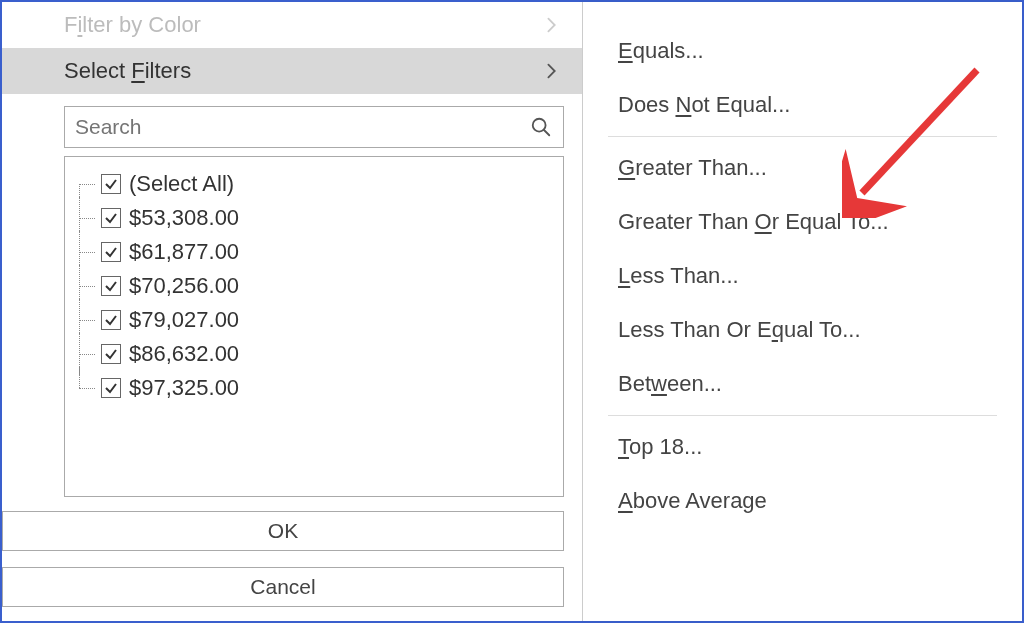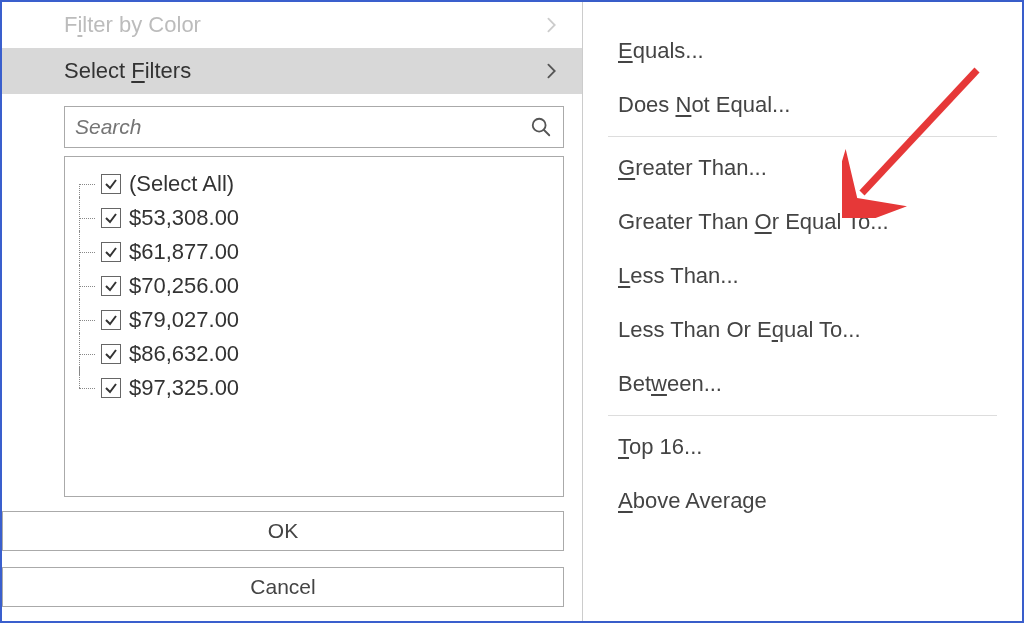--- a/index.html
+++ b/index.html
@@ -65,21 +65,20 @@
       display: flex;
       align-items: center;
       padding: 6px 10px;
       height: 42px;
     }
     .search-input {
       flex: 1;
       border: none;
       outline: none;
       font-size: 21px;
-      font-style: italic;
       color: #888;
       background: transparent;
     }
     .search-icon {
       width: 24px;
       height: 24px;
       display: flex;
       align-items: center;
       justify-content: center;
     }
@@ -322,21 +321,21 @@
       <span></span><span class="underline">L</span><span>ess Than...</span>
     </div>
     <div class="submenu-item">
       <span>Less Than Or E</span><span class="underline">q</span><span>ual To...</span>
     </div>
     <div class="submenu-item">
       <span>Bet</span><span class="underline">w</span><span>een...</span>
     </div>
     <div class="divider"></div>
     <div class="submenu-item">
-      <span></span><span class="underline">T</span><span>op 16...</span>
+      <span></span><span class="underline">T</span><span>op 18...</span>
     </div>
     <div class="submenu-item">
       <span></span><span class="underline">A</span><span>bove Average</span>
     </div>
   </div>
 
   <div class="arrow-overlay">
     <svg width="160" height="160" viewBox="0 0 160 160">
       <defs>
         <marker id="ah" markerWidth="12" markerHeight="12" refX="3" refY="6" orient="auto">

